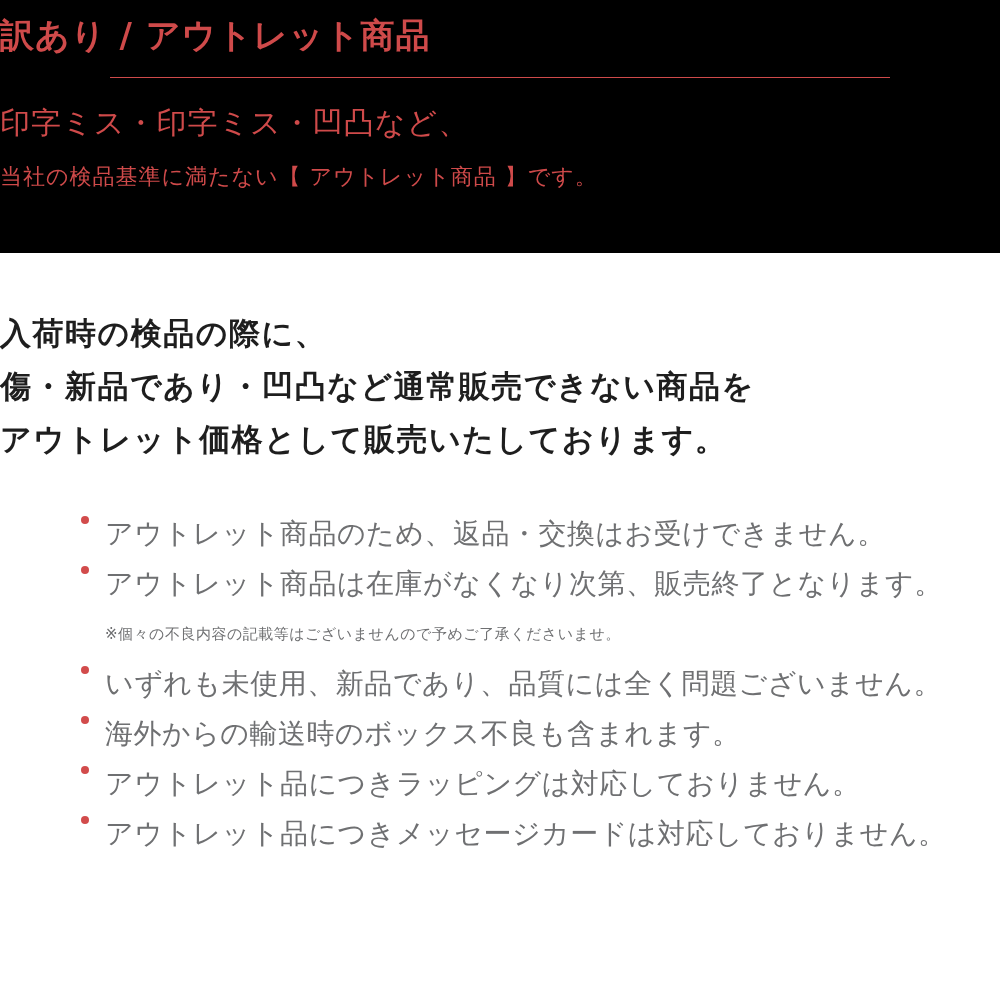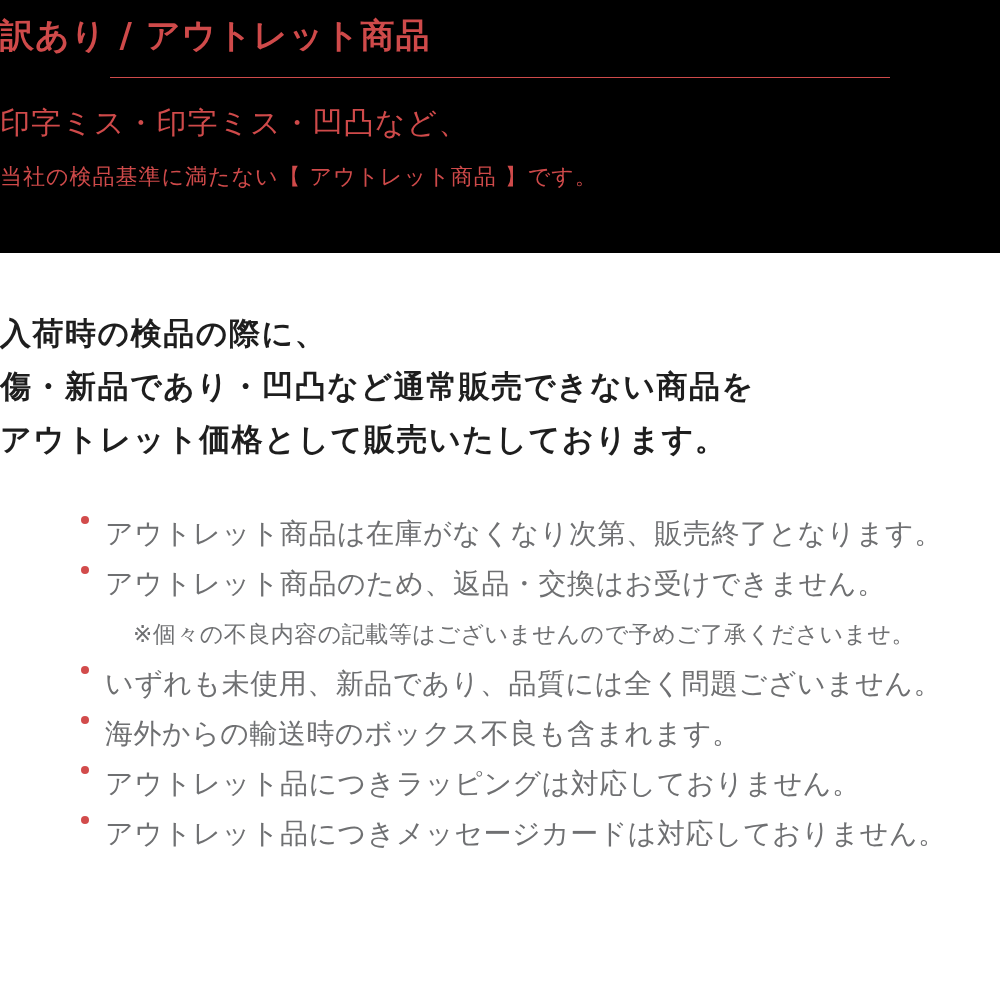--- a/index.html
+++ b/index.html
@@ -79,23 +79,22 @@
   .bullet-dot {
     position: absolute;
     left: -24px;
     top: 0;
     width: 8px;
     height: 8px;
     border-radius: 50%;
     background: #d24b4b;
   }
   .notes li.note-line {
-    font-size: 23px;
+    font-size: 15px;
     letter-spacing: 0.5px;
-    margin-left: 28px;
   }
 </style>
 </head>
 <body>
 
 <div class="page">
 
   <div class="header">
     <div class="header-title">訳あり / アウトレット商品</div>
     <div class="header-divider"></div>
@@ -105,25 +104,25 @@
 
   <div class="intro">
     <div>入荷時の検品の際に、</div>
     <div>傷・新品であり・凹凸など通常販売できない商品を</div>
     <div>アウトレット価格として販売いたしております。</div>
   </div>
 
   <ul class="notes">
     <li>
       <span class="bullet-dot"></span>
-      <span>アウトレット商品は在庫がなくなり次第、販売終了となります。</span>
+      <span>アウトレット商品のため、返品・交換はお受けできません。</span>
     </li>
     <li>
       <span class="bullet-dot"></span>
-      <span>アウトレット商品のため、返品・交換はお受けできません。</span>
+      <span>アウトレット商品は在庫がなくなり次第、販売終了となります。</span>
     </li>
     <li class="note-line">
       <span>※個々の不良内容の記載等はございませんので予めご了承くださいませ。</span>
     </li>
     <li>
       <span class="bullet-dot"></span>
       <span>いずれも未使用、新品であり、品質には全く問題ございません。</span>
     </li>
     <li>
       <span class="bullet-dot"></span>

